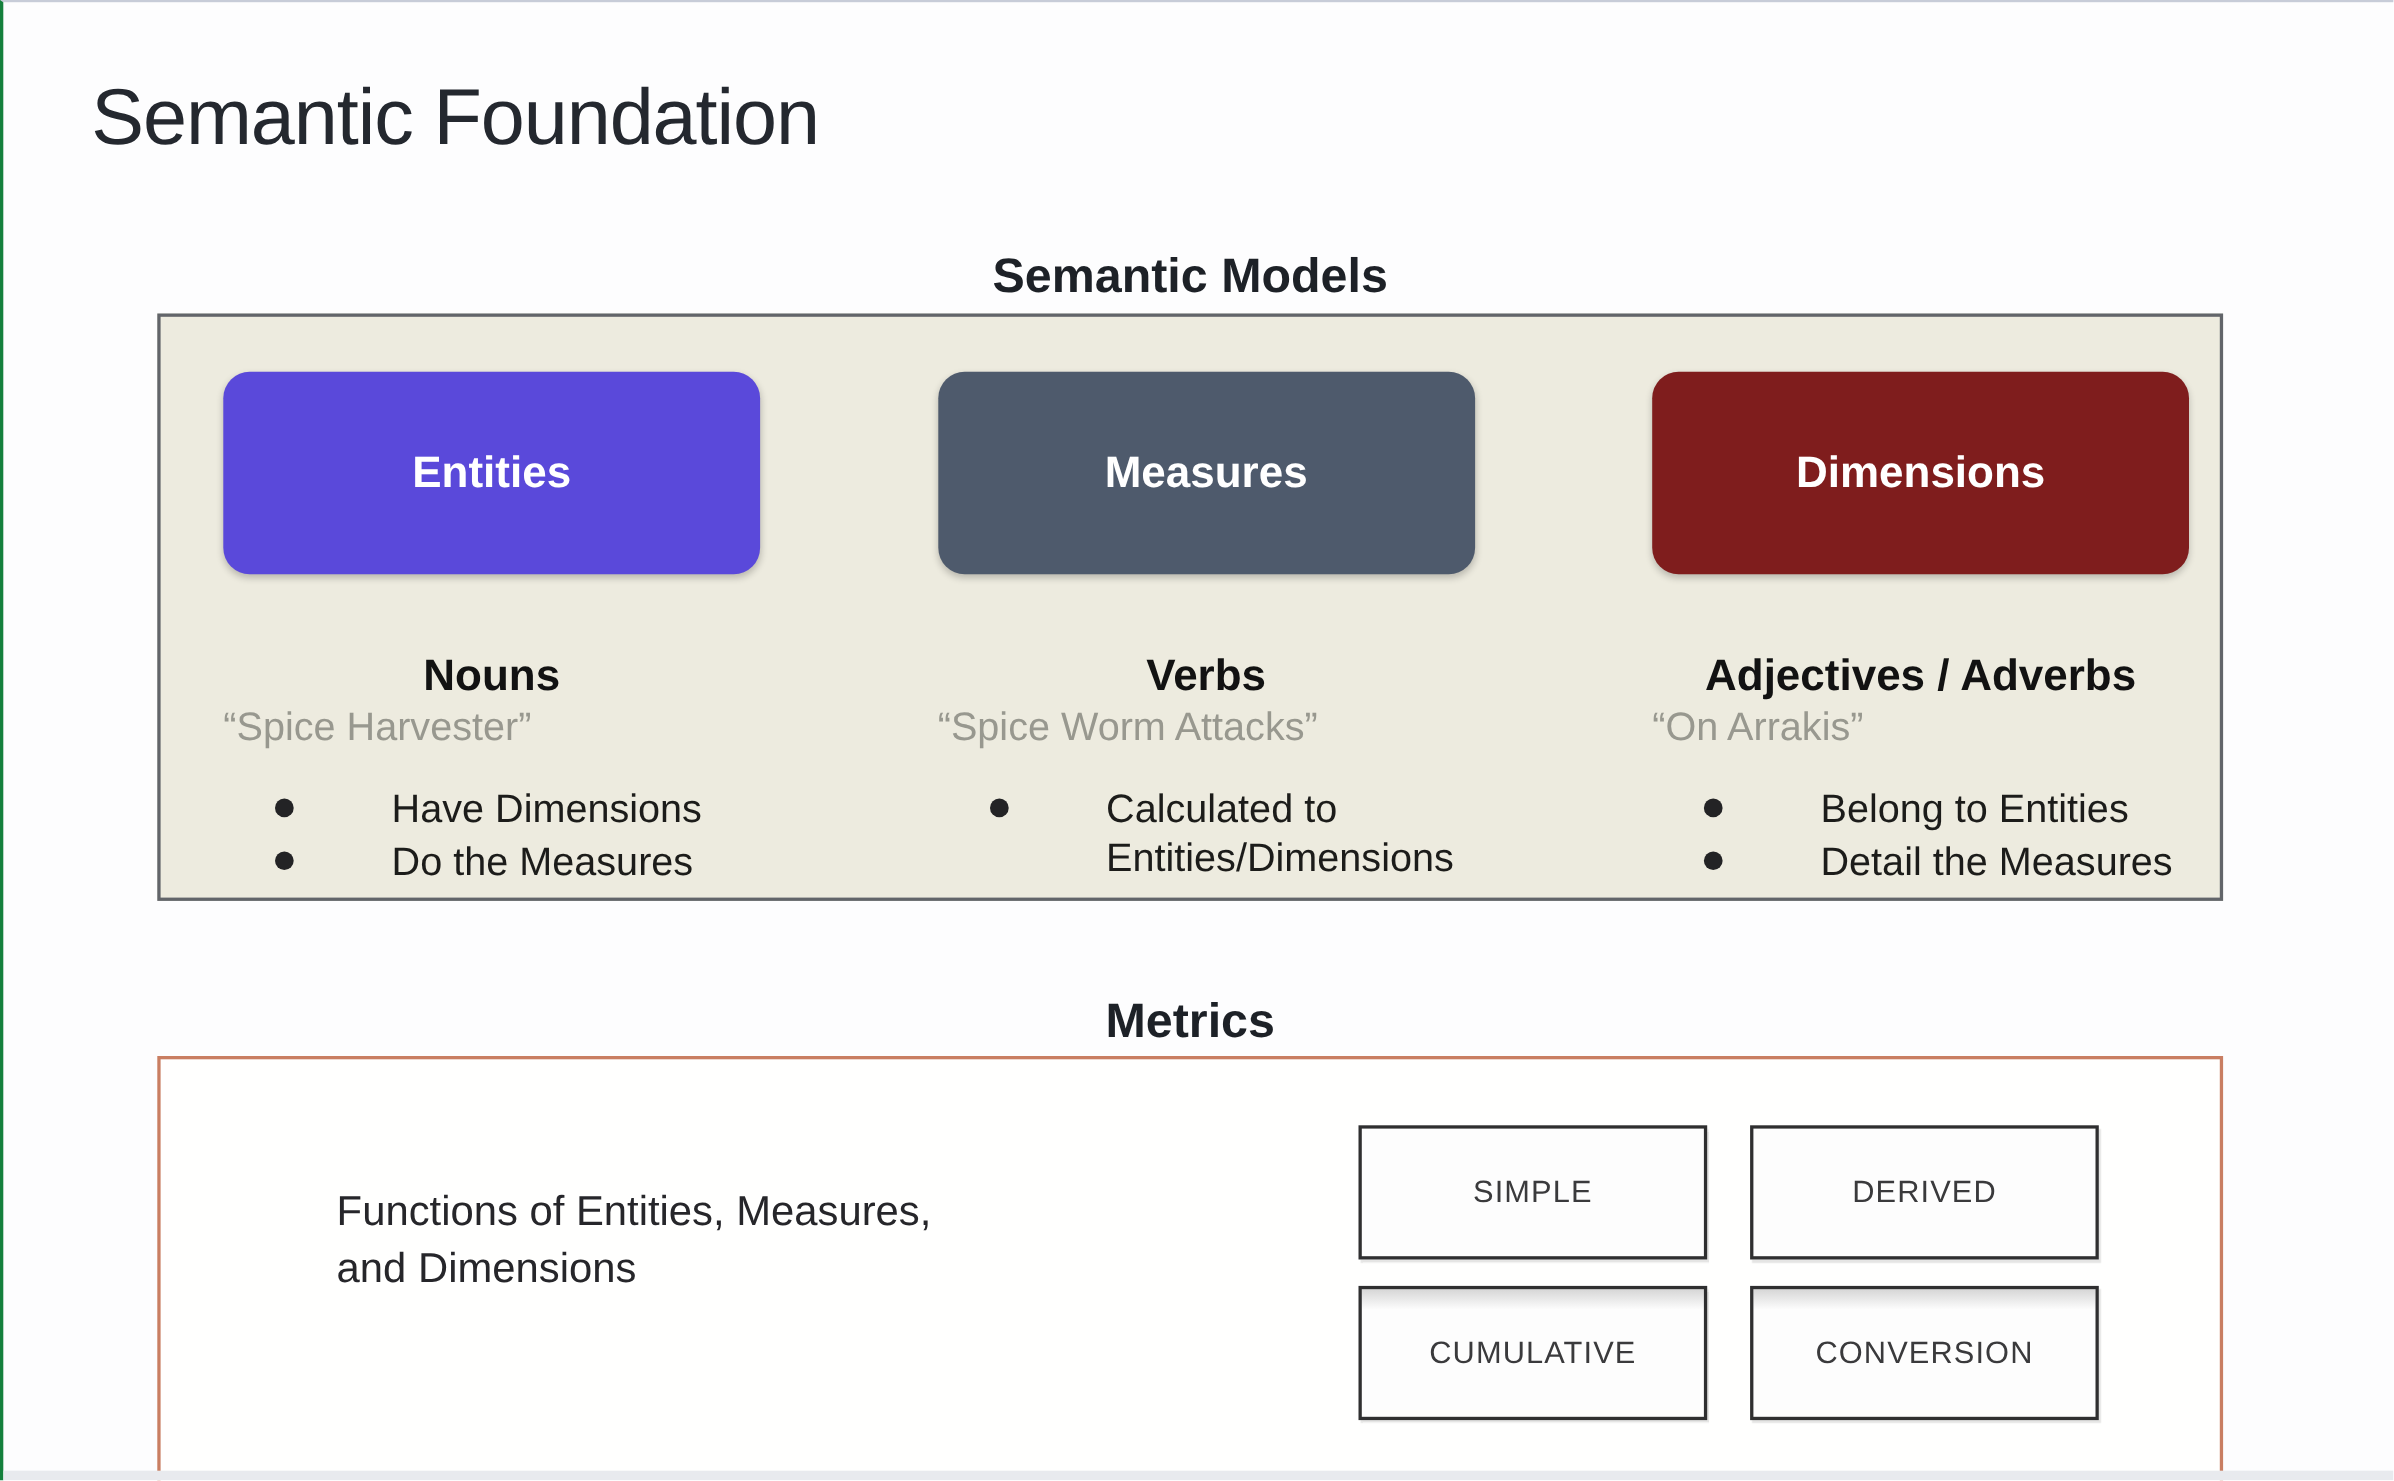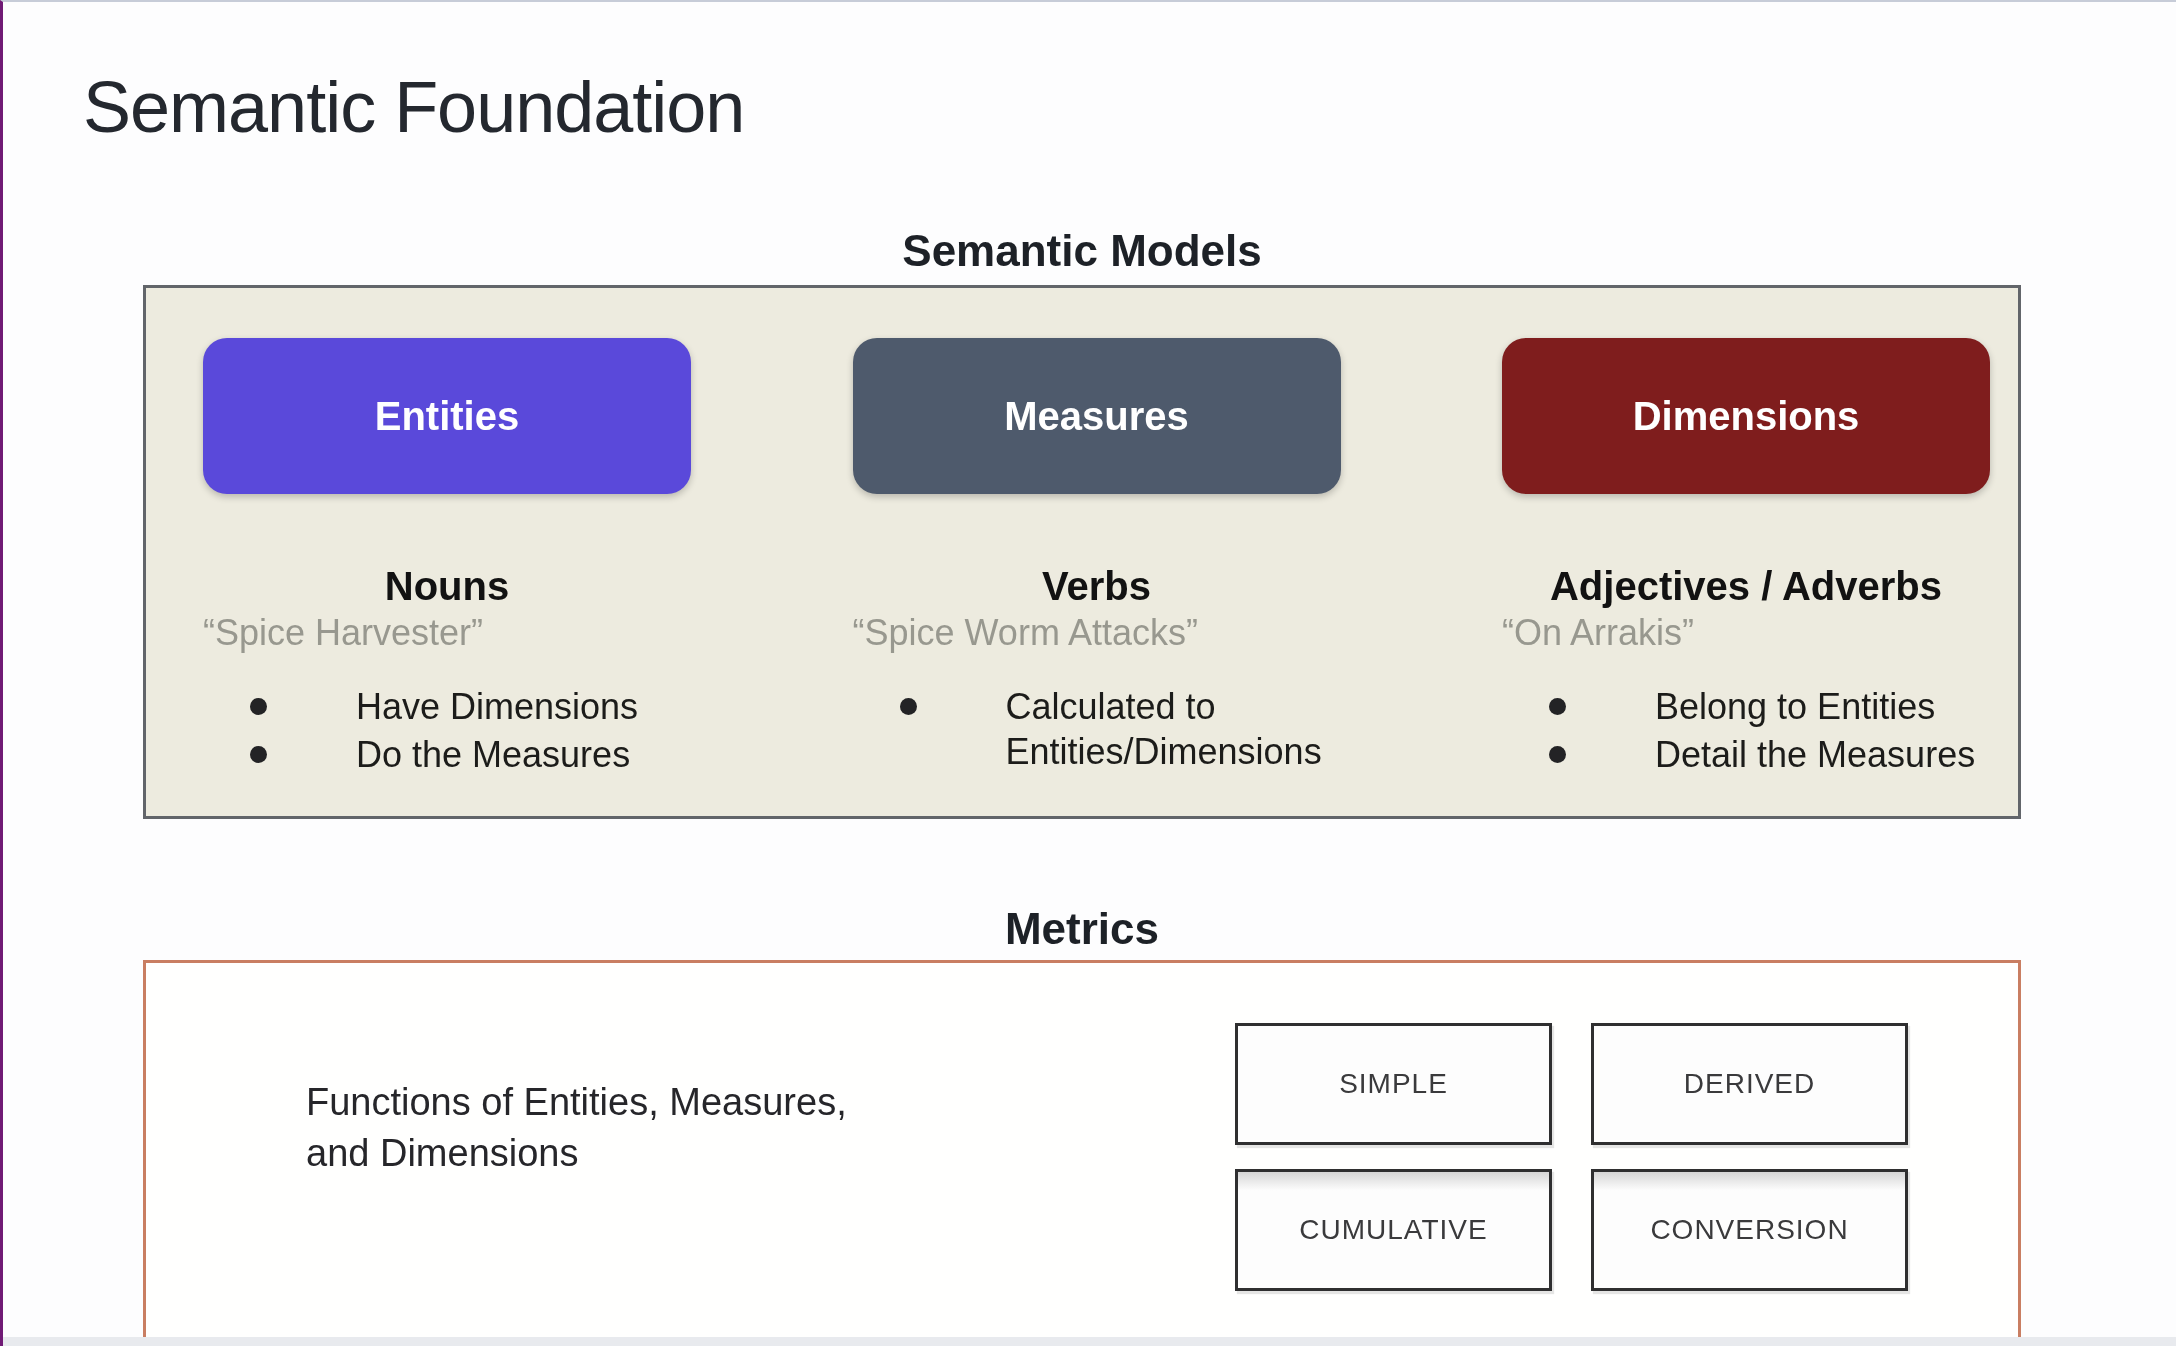--- a/index.html
+++ b/index.html
@@ -1,31 +1,31 @@
 <!DOCTYPE html>
 <html><head>
 <meta charset="utf-8">
 <style>
   html,body{margin:0;padding:0;background:#ffffff;font-family:"Liberation Sans",sans-serif;}
   .canvas{
     position:relative;width:2176px;height:1346px;background:#fdfdfe;overflow:hidden;
-    border-top:2px solid #c7ccd8;border-left:3px solid #701a75;box-sizing:border-box;
+    border-top:2px solid #c7ccd8;border-left:3px solid #15803d;box-sizing:border-box;
   }
   .bottom-strip{position:absolute;left:0;right:0;bottom:0;height:9px;background:#e8eaee;}
 
   .page-title{position:absolute;left:80px;top:64px;font-size:72px;font-weight:500;color:#24282f;letter-spacing:-1px;}
 
   
   .sm-heading{position:absolute;left:140px;top:224px;width:1878px;text-align:center;
     font-size:44px;font-weight:bold;color:#1d2127;}
   .sm-box{position:absolute;left:140px;top:283px;width:1878px;height:534px;background:#edebdf;
     border:3px solid #62656a;box-sizing:border-box;display:flex;justify-content:space-between;
     padding:50px 28px 0 57px;}
   .model-col{width:488px;display:flex;flex-direction:column;}
-  .pill{height:156px;border-radius:24px;display:flex;align-items:center;justify-content:center;
+  .pill{height:184px;border-radius:24px;display:flex;align-items:center;justify-content:center;
     color:#ffffff;font-weight:bold;font-size:40px;box-shadow:0 3px 7px rgba(0,0,0,.22);}
   .role{margin-top:70px;text-align:center;font-size:40px;font-weight:bold;color:#121212;line-height:44px;}
   .quote{margin-top:4px;text-align:left;font-size:36px;color:#98988f;line-height:42px;}
   ul.points{list-style:none;margin:30px 0 0;padding:0 0 0 45px;}
   ul.points li{position:relative;padding-left:75px;font-size:36px;color:#1c1c1a;line-height:45px;margin:0 0 3px;}
   ul.points li::before{content:"";position:absolute;left:2px;top:14px;width:17px;height:17px;border-radius:50%;background:#232325;}
   ul.points li .wrap{display:inline-block;max-width:355px;margin-left:33px;}
 
   
   .metrics-heading{position:absolute;left:140px;top:902px;width:1878px;text-align:center;

